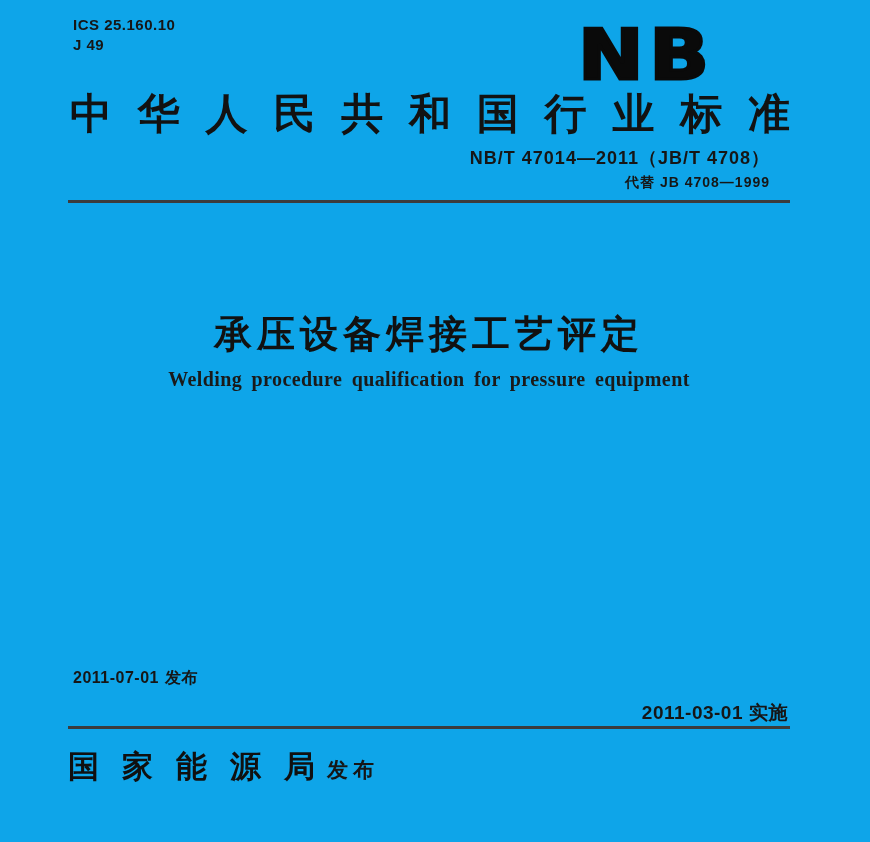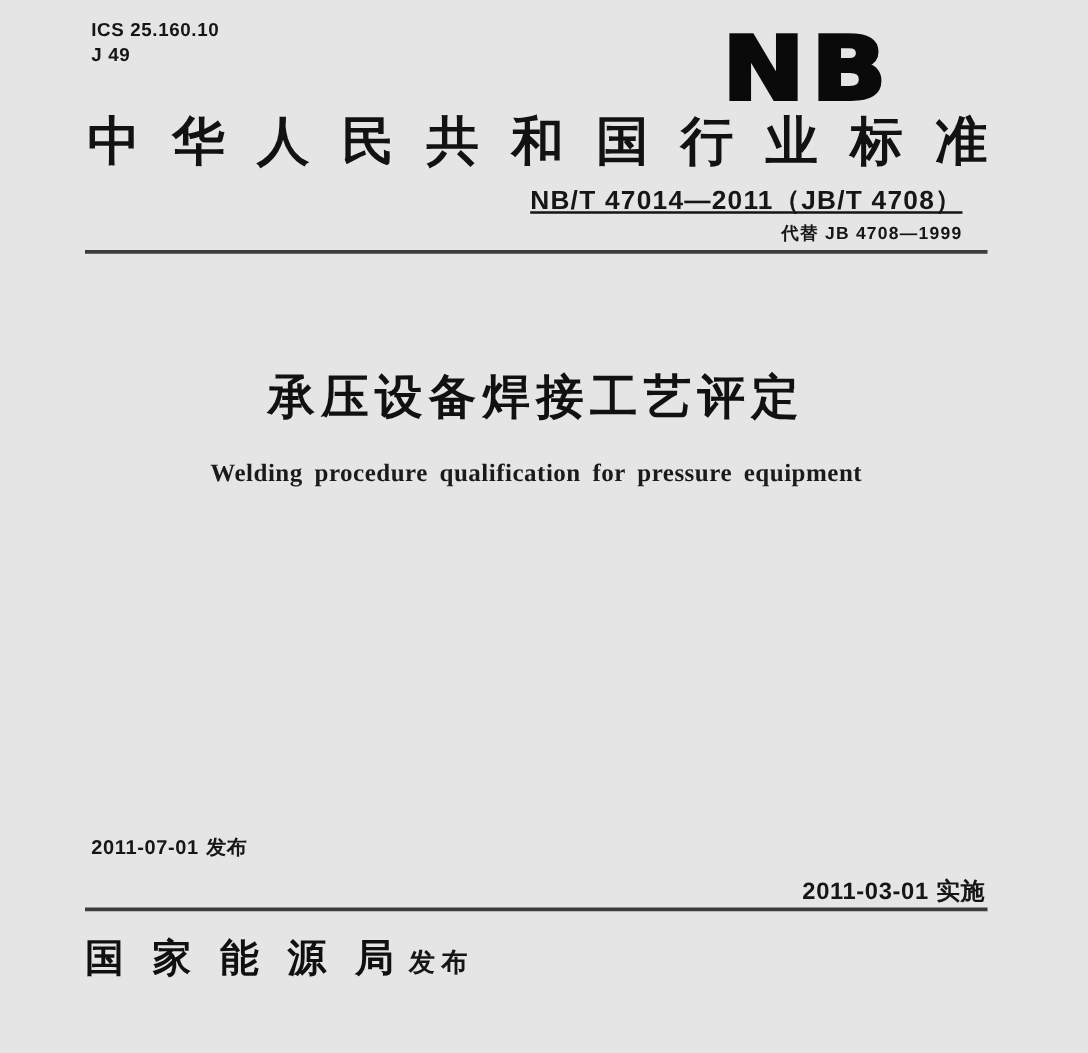--- a/index.html
+++ b/index.html
@@ -1,19 +1,19 @@
 <!DOCTYPE html>
 <html><head>
 <meta charset="utf-8">
 <style>
   html,body{margin:0;padding:0;background:#ffffff;}
   .page{
     position:relative;
     width:870px;height:842px;
-    background:#e5e5e5;
+    background:#0ea5e9;
     overflow:hidden;
     color:#161616;
     font-family:"Liberation Sans",sans-serif;
   }
   
   .ics-block{
     position:absolute;left:73px;top:15px;
     font-size:15px;font-weight:bold;line-height:20px;
     letter-spacing:0.5px;
   }
@@ -32,29 +32,29 @@
     font-family:"Liberation Serif",serif;
     font-size:42px;font-weight:bold;line-height:1.12;
     color:#121212;
   }
   .header-title.justify-chars{display:flex;justify-content:space-between;}
   
   .std-block{
     position:absolute;right:100px;top:146px;text-align:right;
     font-weight:bold;
   }
-  .std-number{font-size:21px;letter-spacing:1px;text-decoration:underline;}
+  .std-number{font-size:18px;letter-spacing:1px;}
   .std-replaces{font-size:14px;margin-top:4px;letter-spacing:1px;}
   
   .rule{position:absolute;left:68px;width:722px;height:3px;background:#3c3c3c;}
   .rule-top{top:200px;}
   .rule-bottom{top:726px;}
   
   .title-cn{
-    position:absolute;left:68px;top:292px;width:722px;
+    position:absolute;left:68px;top:309px;width:722px;
     text-align:center;
     font-family:"Liberation Serif",serif;
     font-size:38px;font-weight:bold;letter-spacing:5px;
     color:#111;
   }
   .title-en{
     position:absolute;left:68px;top:368px;width:722px;
     text-align:center;
     font-family:"Liberation Serif",serif;
     font-size:20px;font-weight:bold;letter-spacing:0.4px;word-spacing:4px;

